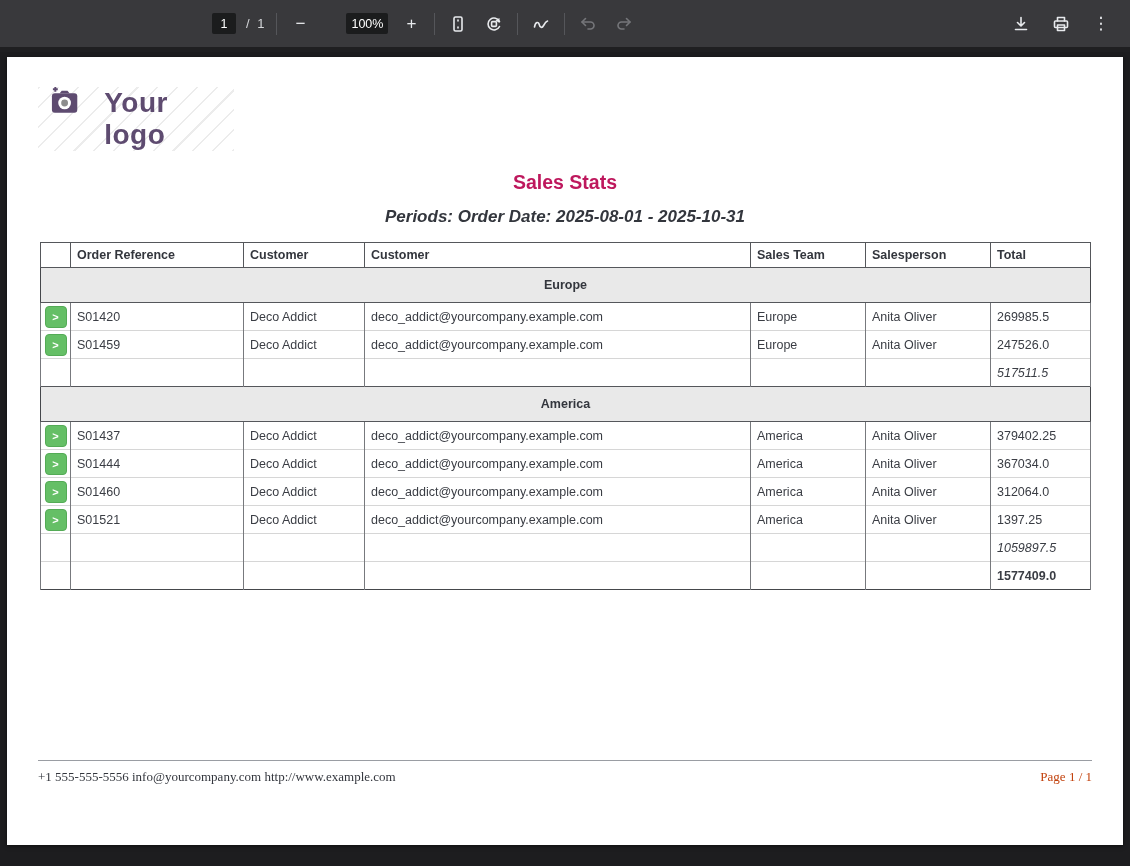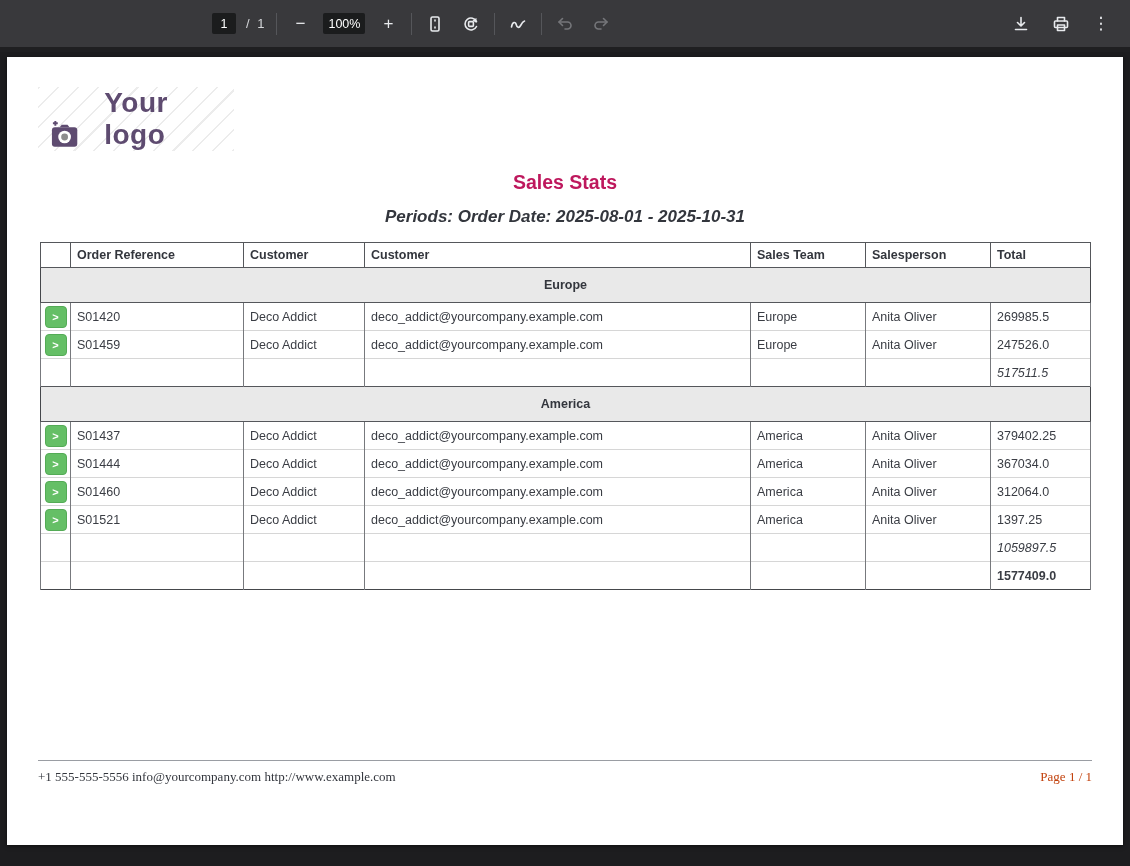--- a/index.html
+++ b/index.html
@@ -10,37 +10,37 @@
   .toolbar { position:absolute; left:0; top:0; width:1130px; height:52px;
     background:#39393c; border-bottom:5px solid #1f1f21; z-index:5;
     color:#e8eaed; font-size:13px; }
   .tb-center { position:absolute; left:212px; top:0; height:47px;
     display:flex; align-items:center; gap:10px; }
   .tb-right { position:absolute; right:16px; top:0; height:47px;
     display:flex; align-items:center; gap:14px; }
   .tb-box { background:#1b1c1d; color:#fff; border:none; text-align:center;
     height:21px; border-radius:2px; font-size:12.5px; font-family:"Liberation Sans",sans-serif; }
   .page-box { width:24px; }
-  .zoom-box { width:42px; }
+  .zoom-box { width:42px;margin-left:23px; }
   .tb-sep { width:1px; height:22px; background:#55565a; }
   .tb-btn { display:flex; align-items:center; justify-content:center;
     width:26px; height:26px; border-radius:50%; cursor:pointer; }
   .tb-btn svg { stroke:#e8eaed; fill:none; stroke-width:1.6; stroke-linecap:round; stroke-linejoin:round; }
   .tb-btn.disabled svg { stroke:#75767a; }
   .tb-btn .fillpart { fill:#e8eaed; stroke:none; }
   .glyph { font-size:17px; color:#e8eaed; line-height:1; }
   .slash { color:#d5d7da; letter-spacing:2px; }
 
   
   .page { position:absolute; left:7px; top:57px; width:1116px; height:788px;
     background:#ffffff; box-shadow:0 1px 4px rgba(0,0,0,0.55); color:#3a3d44; }
 
   .logo-area { position:absolute; left:31px; top:30px; width:196px; height:64px;
     background-image:repeating-linear-gradient(135deg, #ececec 0px, #ececec 1.5px, transparent 1.5px, transparent 14px);
-    display:flex; align-items:flex-end; gap:24px; padding-left:11px; }
+    display:flex; align-items:flex-start; gap:24px; padding-left:11px; }
   .logo-text { font-size:28px; font-weight:bold; color:#5e4b70; letter-spacing:0.5px; }
 
   .address { position:absolute; left:31px; top:98px; font-size:12.5px; line-height:20px; color:#33363d; }
 
   .doc-title { position:absolute; left:0; top:114px; width:1116px; text-align:center;
     font-size:19.5px; font-weight:600; color:#be185d; }
   .doc-subtitle { position:absolute; left:0; top:150px; width:1116px; text-align:center;
     font-size:17px; font-weight:bold; font-style:italic; color:#33363d; }
 
   

